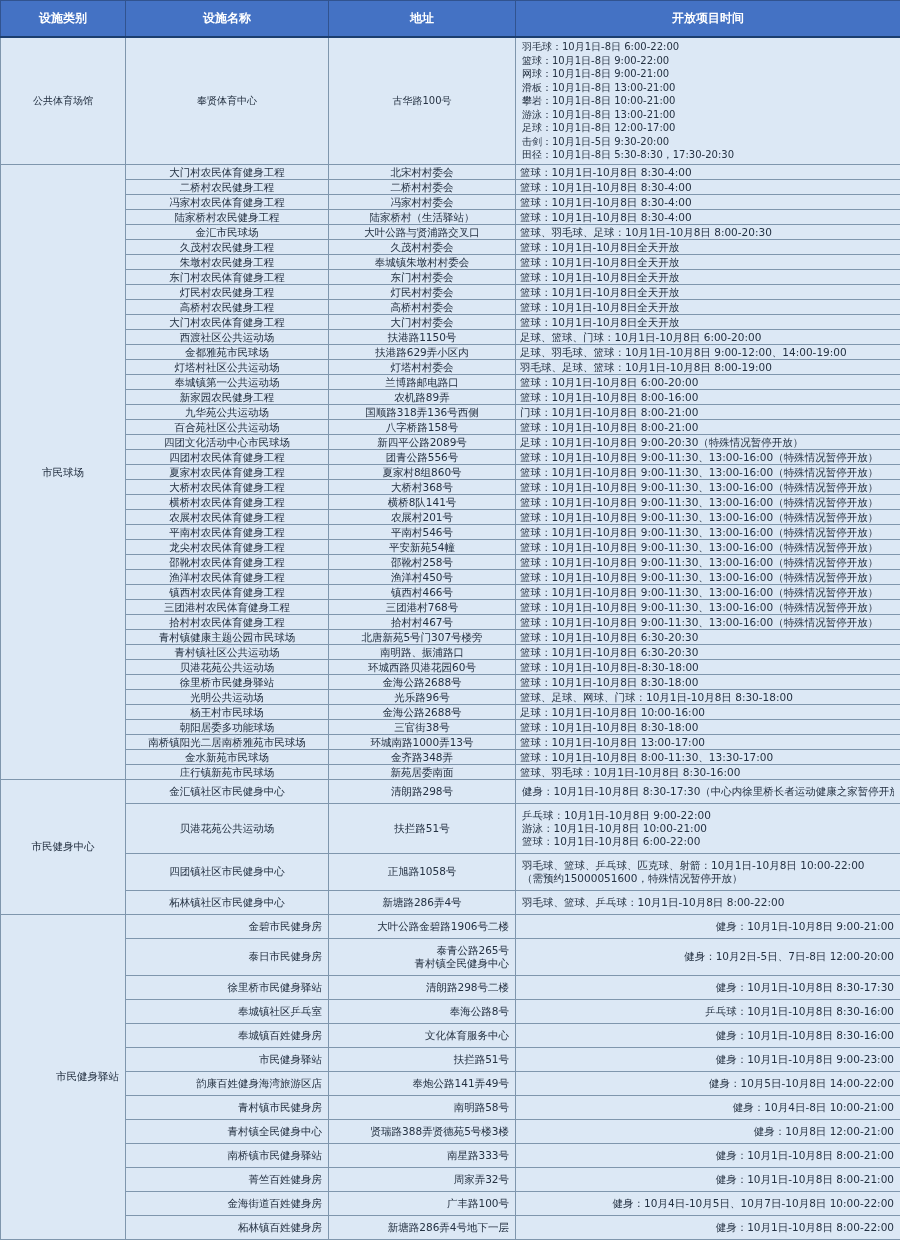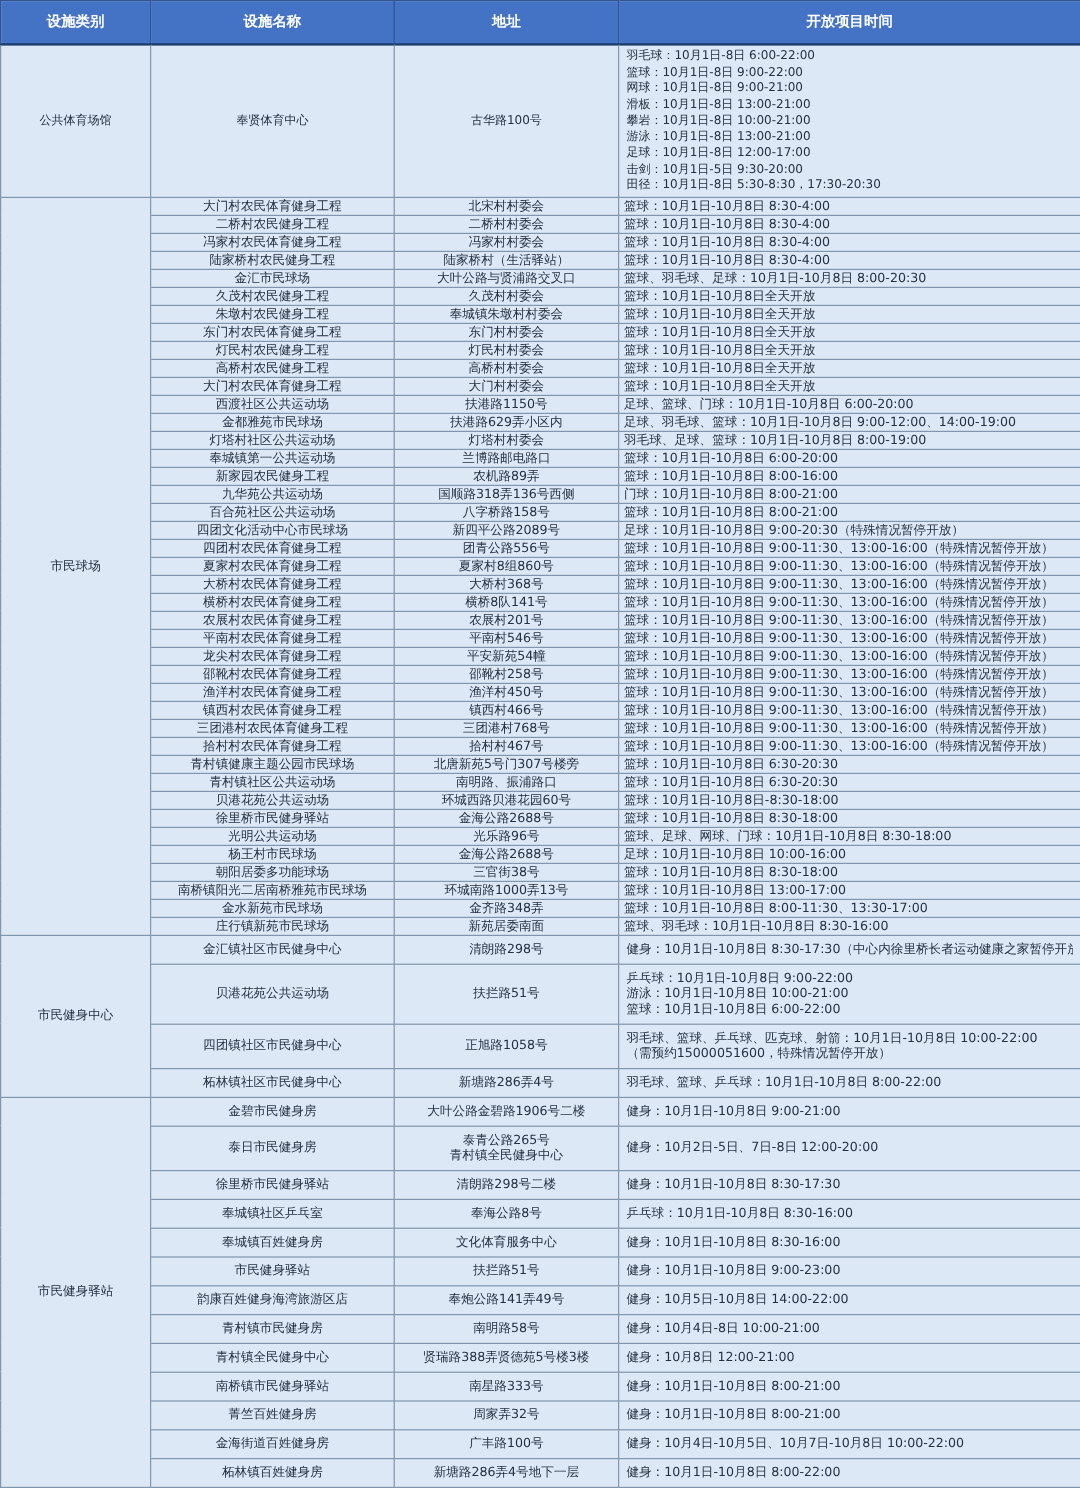--- a/index.html
+++ b/index.html
@@ -11,21 +11,21 @@
      font-size:12px;font-weight:bold;height:33px;border:1px solid #31538f;
      border-bottom:2px solid #1c3e6e;text-align:center;}
   td{border:1px solid var(--border,#7f96ad);background:var(--row-bg,#dce8f5);
      text-align:center;vertical-align:middle;word-break:break-all;}
   td.times{text-align:left;}
   td.cat{font-size:11px;}
   
   tbody.s0 td{font-size:10px;line-height:13.5px;padding:2px 6px;}
   tbody.s1 td{font-size:10.5px;line-height:12px;padding:1px 4px;}
   tbody.s2 td{font-size:10.5px;line-height:13px;padding:5px 6px;margin-top:27px;}
-  tbody.s3 td{font-size:10.5px;line-height:13px;padding:5px 6px;}
+  tbody.s3 td{font-size:10.5px;line-height:13px;padding:5px 6px;text-align:right;}
   .line{white-space:nowrap;overflow:hidden;}
 </style>
 </head>
 <body>
 
 <div class="wrap">
   <table>
     <colgroup>
       <col class="c1">
         <col class="c2">

